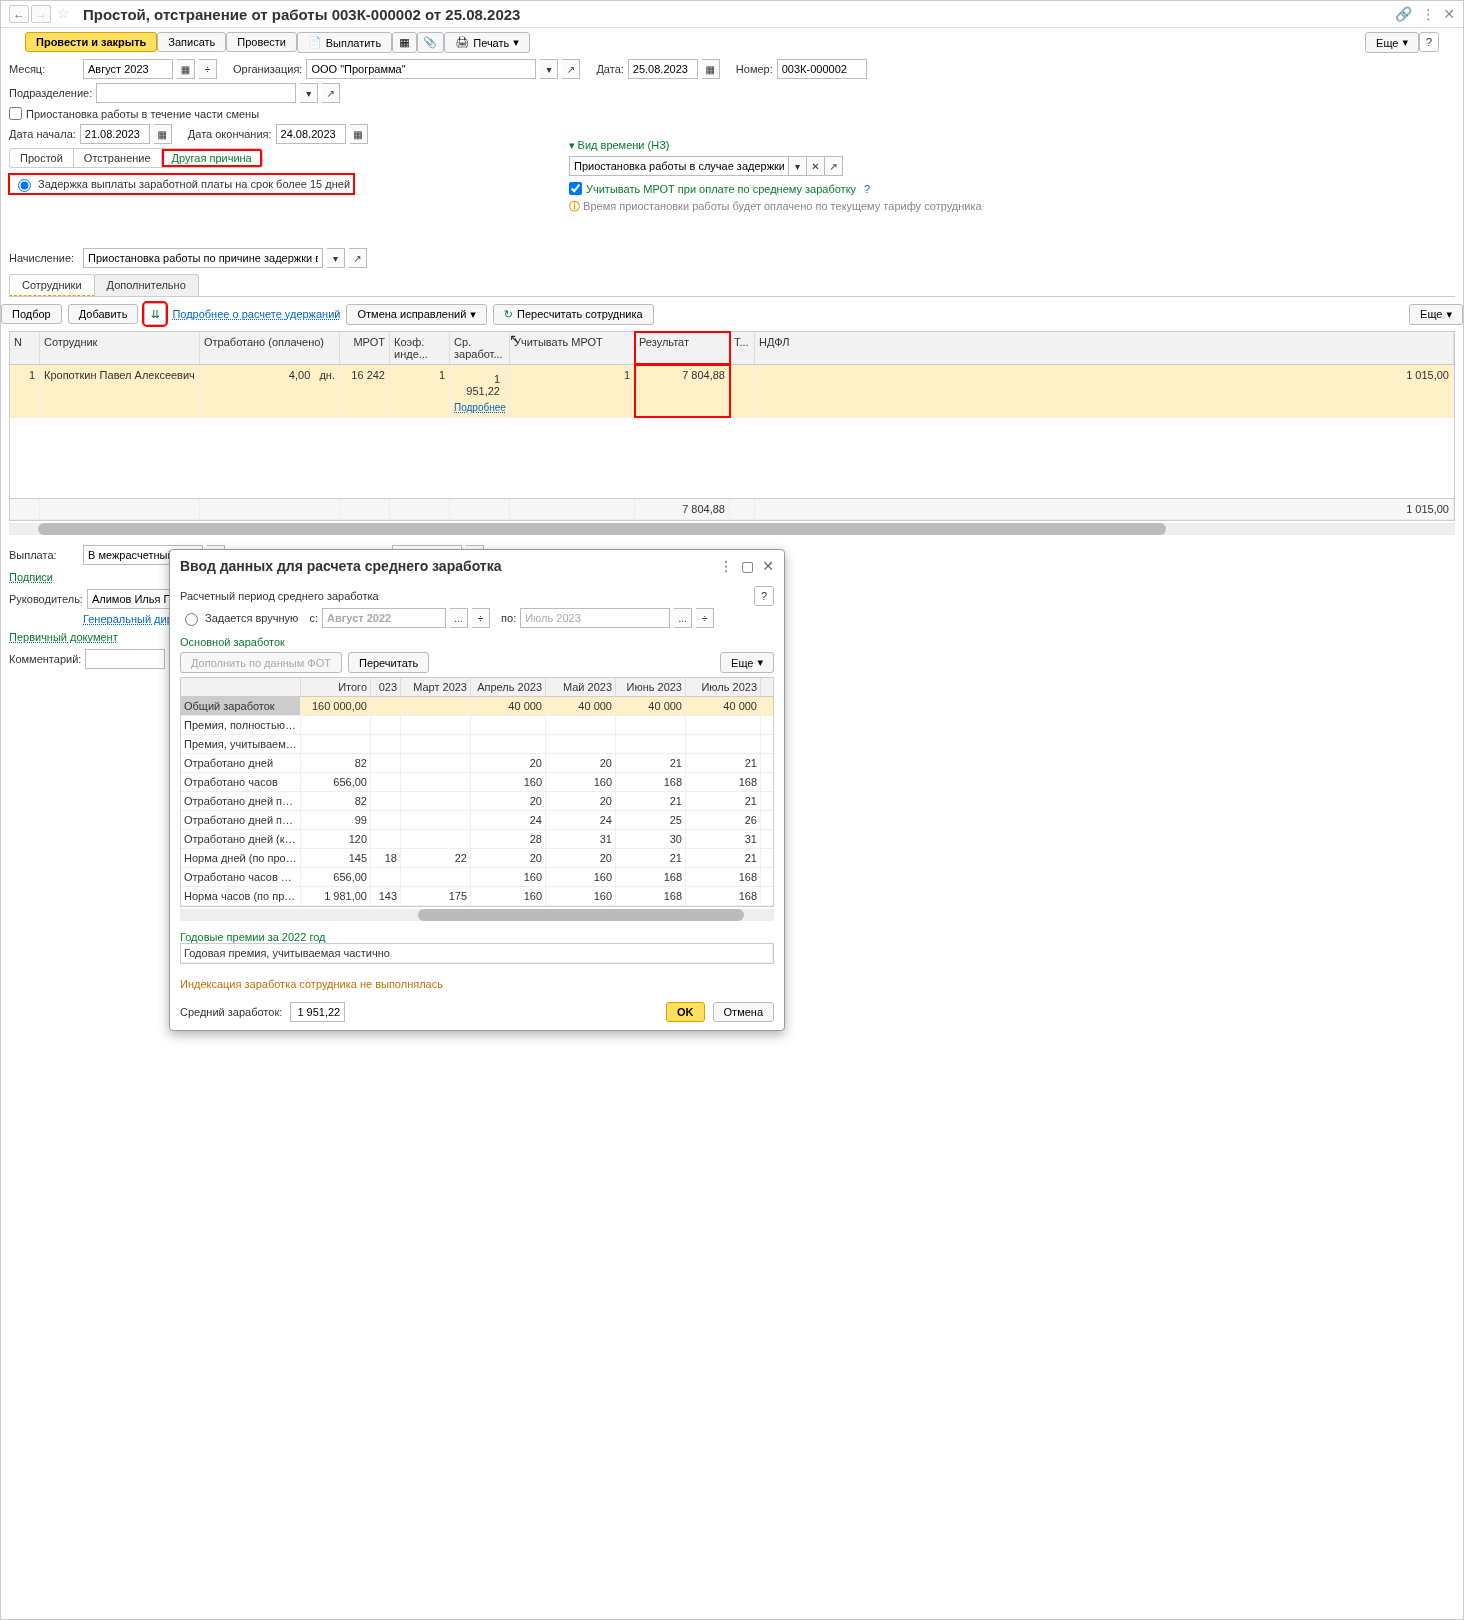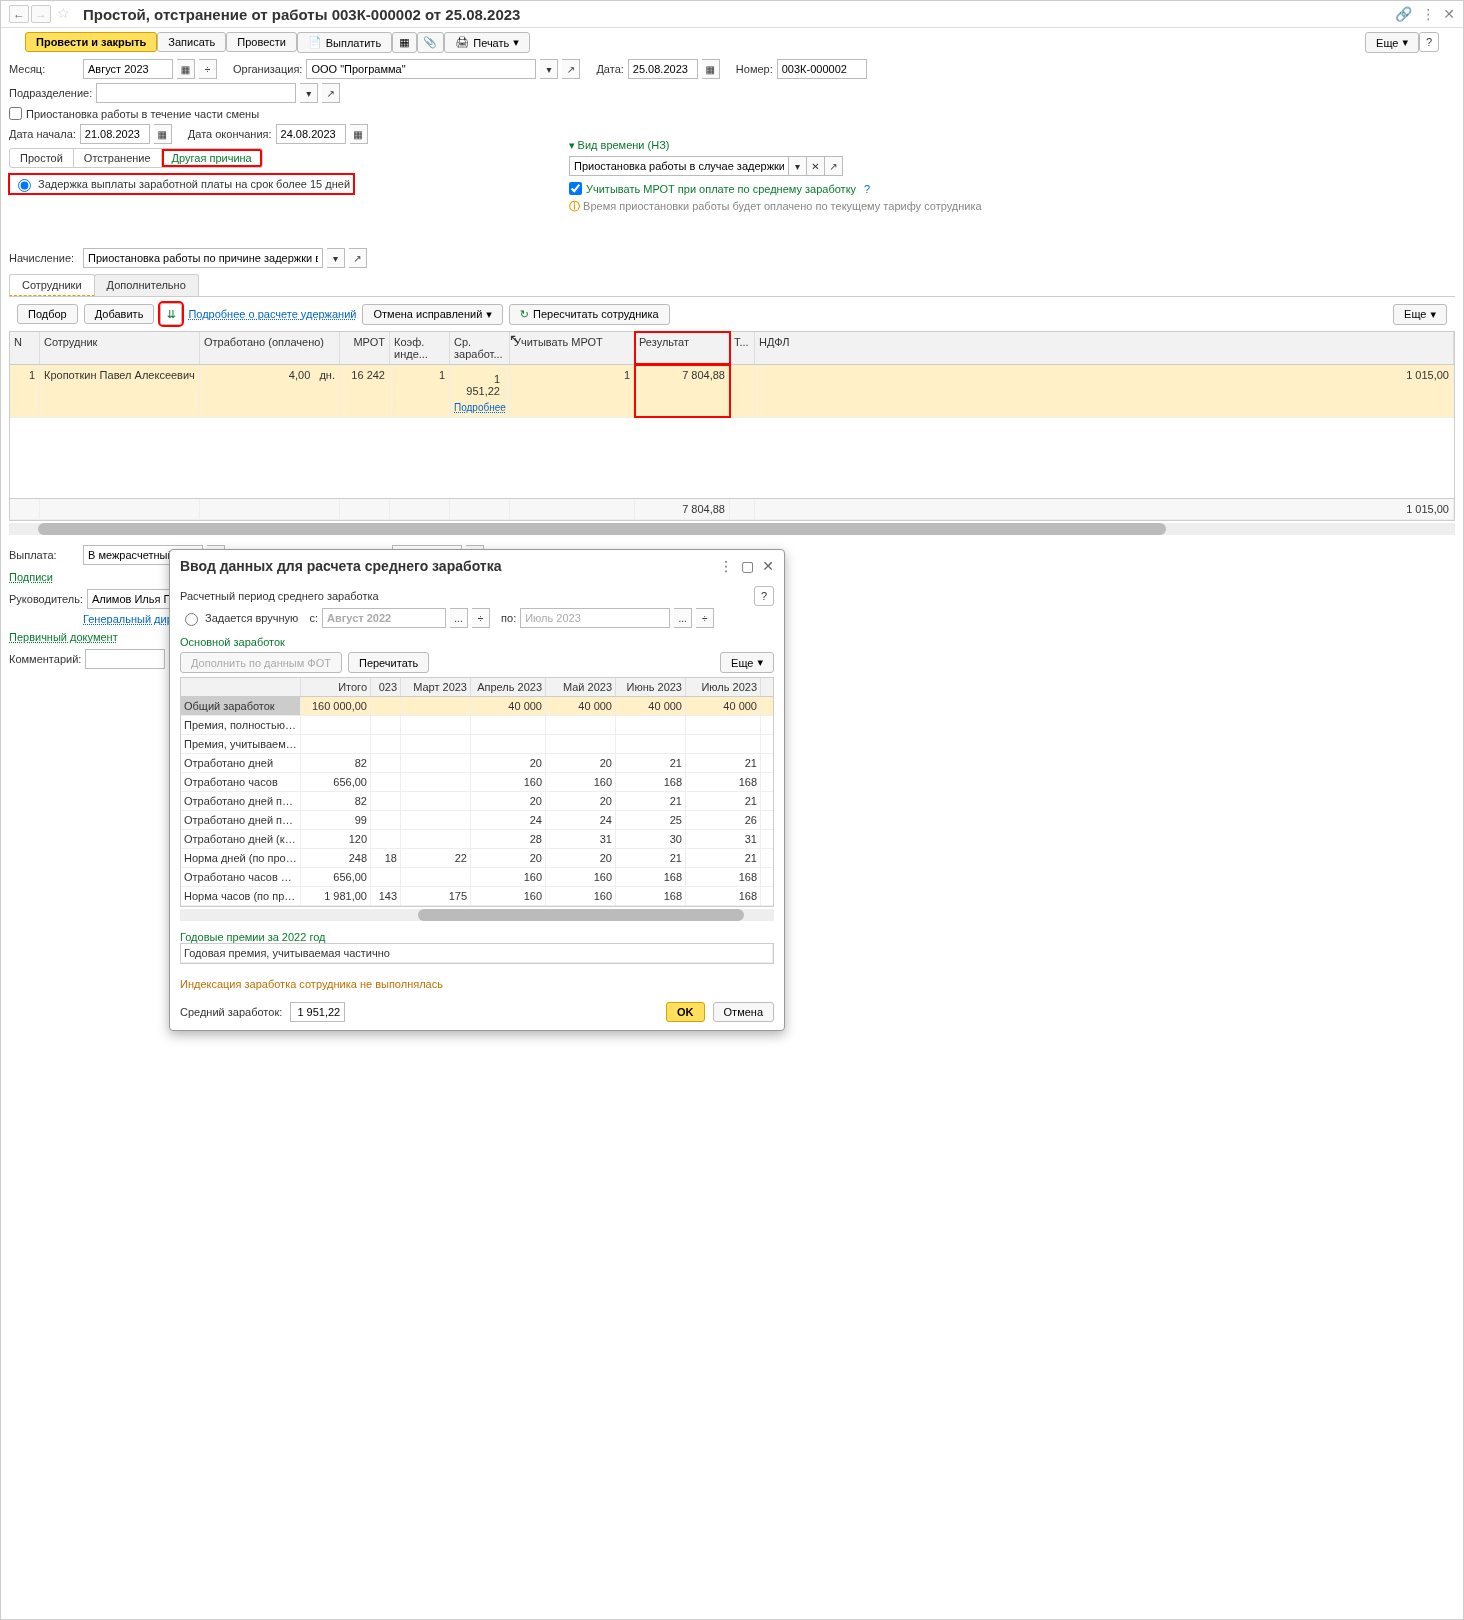--- a/index.html
+++ b/index.html
@@ -28,21 +28,21 @@
 .radio-row{display:flex;align-items:center;gap:4px;padding:2px 0}
 .radio-row.hl{outline:2px solid red;outline-offset:-1px}
 .green{color:#0a7a2e}
 .green-link{color:#0a7a2e;text-decoration:underline dotted;cursor:pointer}
 .blue-link{color:#0066cc;text-decoration:underline dotted;cursor:pointer}
 .section{padding:4px 8px}
 .info-icon{color:#e0a000;font-weight:bold}
 .tabs2{display:flex;border-bottom:1px solid #ccc;margin:4px 8px 0}
 .tabs2 div{padding:4px 12px;border:1px solid #ccc;border-bottom:none;margin-right:-1px;background:#f0f0f0;cursor:pointer;border-radius:3px 3px 0 0}
 .tabs2 .active{background:#fff;border-bottom:1px dashed #e0a000}
-.subbar{display:flex;align-items:center;gap:6px;padding:6px 16px}
+.subbar{display:flex;align-items:center;gap:6px;padding:6px 0}
 .icon-sq{width:22px;height:22px;border:1px solid #bbb;border-radius:3px;display:flex;align-items:center;justify-content:center}
 .icon-hl{outline:2px solid red}
 .grid{margin:0 8px;border:1px solid #ccc}
 .grid-head{display:flex;background:#f2f2f2;border-bottom:1px solid #ccc}
 .grid-head div{padding:4px;border-right:1px solid #ddd;font-size:11px;overflow:hidden}
 .grid-row{display:flex;border-bottom:1px solid #eee}
 .grid-row div{padding:4px;border-right:1px solid #eee;font-size:11px;overflow:hidden}
 .grid-row.sel{background:#fff0c8}
 .grid-row.total{background:#f7f7f7;border-top:1px solid #ccc}
 .cell-red{outline:2px solid red;outline-offset:-1px}
@@ -397,21 +397,21 @@
               <div style="width: 70px;">120</div>
               <div style="width: 30px;"></div>
               <div style="width: 70px;"></div>
               <div style="width: 75px;">28</div>
               <div style="width: 70px;">31</div>
               <div style="width: 70px;">30</div>
               <div style="width: 75px;">31</div>
             </div>
             <div class="mgrid-row">
               <div class="lbl-cell" style="width: 120px;">Норма дней (по произв. кален...</div>
-              <div style="width: 70px;">248</div>
+              <div style="width: 70px;">145</div>
               <div style="width: 30px; text-align: right;">18</div>
               <div style="width: 70px;">22</div>
               <div style="width: 75px;">20</div>
               <div style="width: 70px;">20</div>
               <div style="width: 70px;">21</div>
               <div style="width: 75px;">21</div>
             </div>
             <div class="mgrid-row">
               <div class="lbl-cell" style="width: 120px;">Отработано часов по пятидне...</div>
               <div style="width: 70px;">656,00</div>

